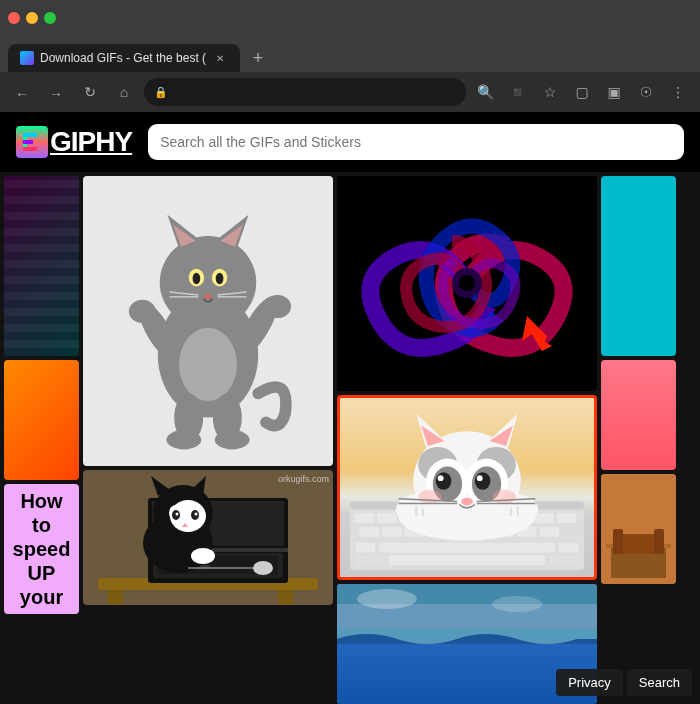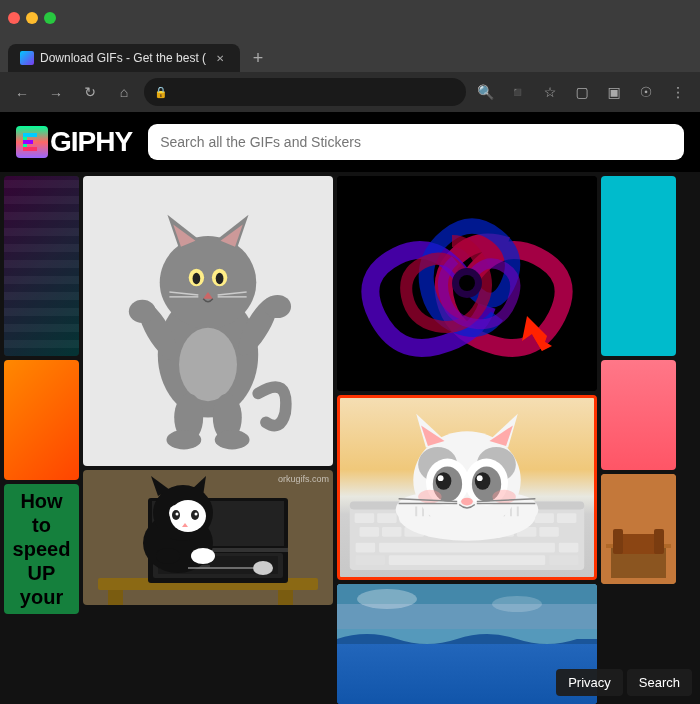--- a/index.html
+++ b/index.html
@@ -183,20 +183,21 @@
       display: flex;
       align-items: center;
       justify-content: center;
     }
 
     .logo-text {
       font-size: 28px;
       font-weight: 900;
       color: #fff;
       letter-spacing: -1px;
+      text-decoration: underline;
     }
 
     .search-bar {
       flex: 1;
       height: 36px;
       background: #fff;
       border-radius: 9px;
       display: flex;
       align-items: center;
       padding: 0 12px;
@@ -233,21 +234,21 @@
     .col1 { display: flex; flex-direction: column; gap: 4px; }
     .col2 { display: flex; flex-direction: column; gap: 4px; }
     .col3 { display: flex; flex-direction: column; gap: 4px; }
     .col4 { display: flex; flex-direction: column; gap: 4px; }
 
     
     .gif-pixel { height: 180px; background: linear-gradient(135deg, #333 0%, #555 50%, #333 100%); }
     .gif-orange { height: 120px; background: #ff6600; }
     .gif-text-speed {
       height: 130px;
-      background: #15803d;
+      background: #f0abfc;
       display: flex;
       align-items: center;
       justify-content: center;
       padding: 10px;
     }
     .speed-text {
       font-size: 20px;
       font-weight: 900;
       color: #000;
       text-align: center;

